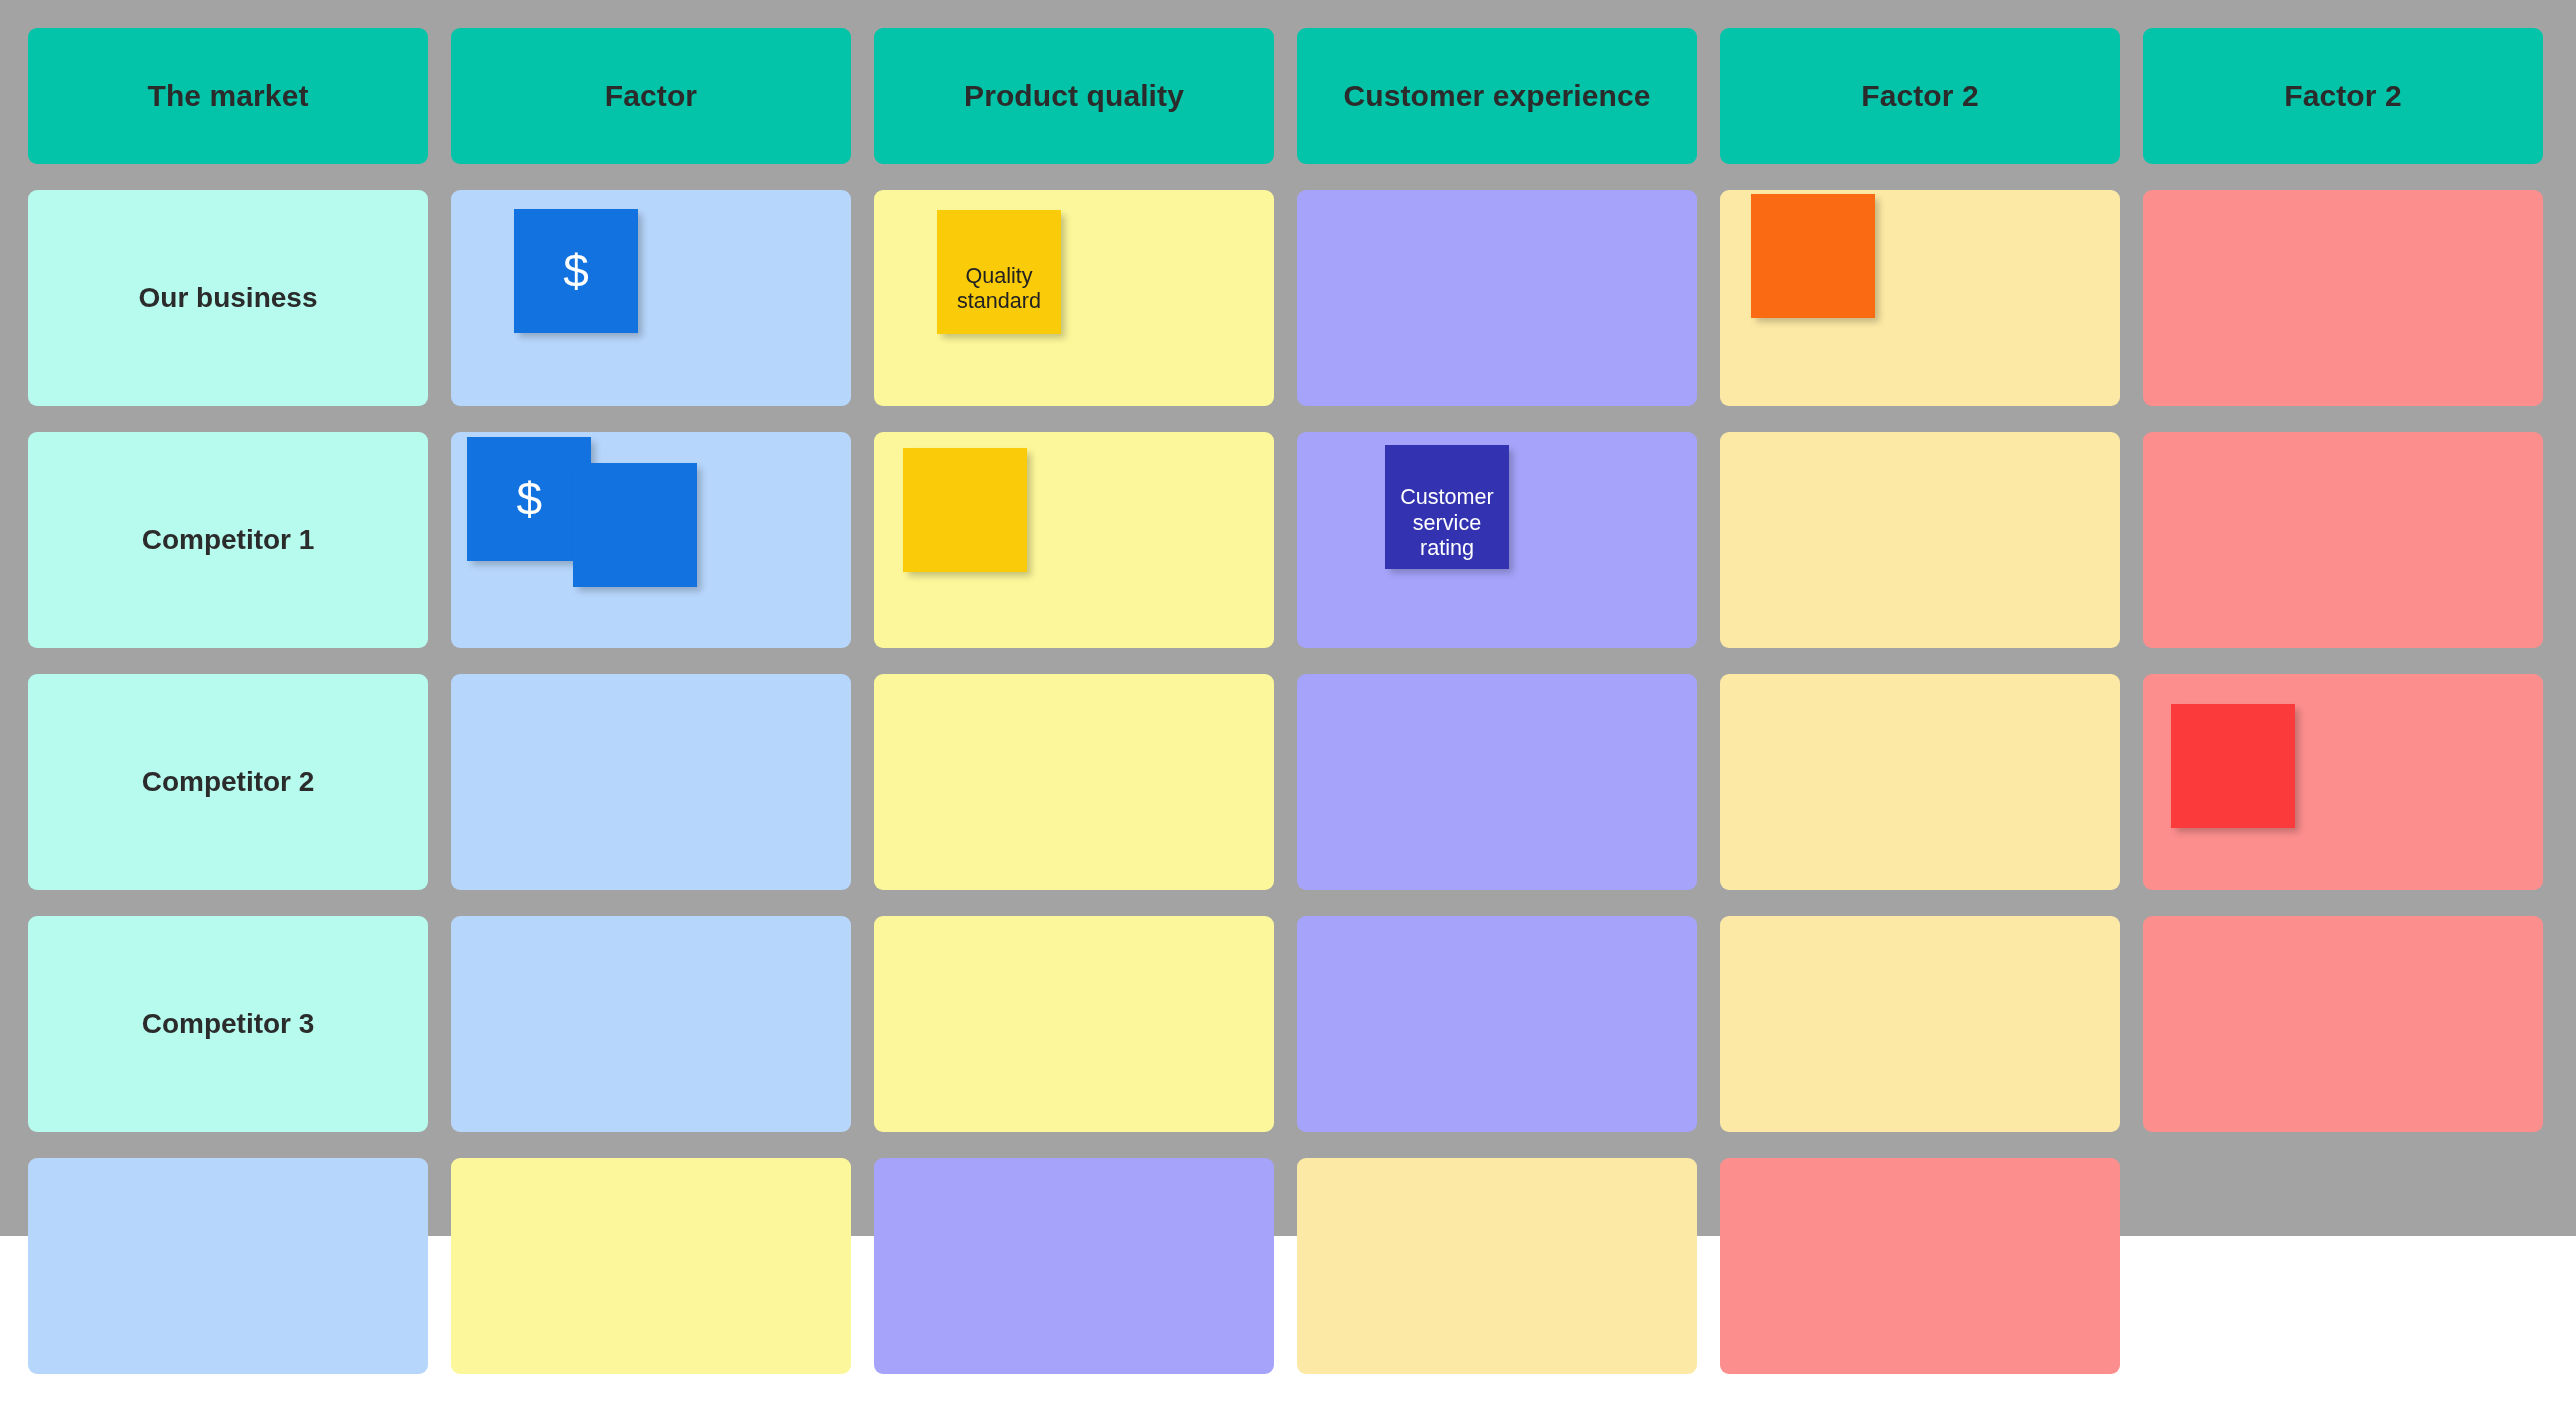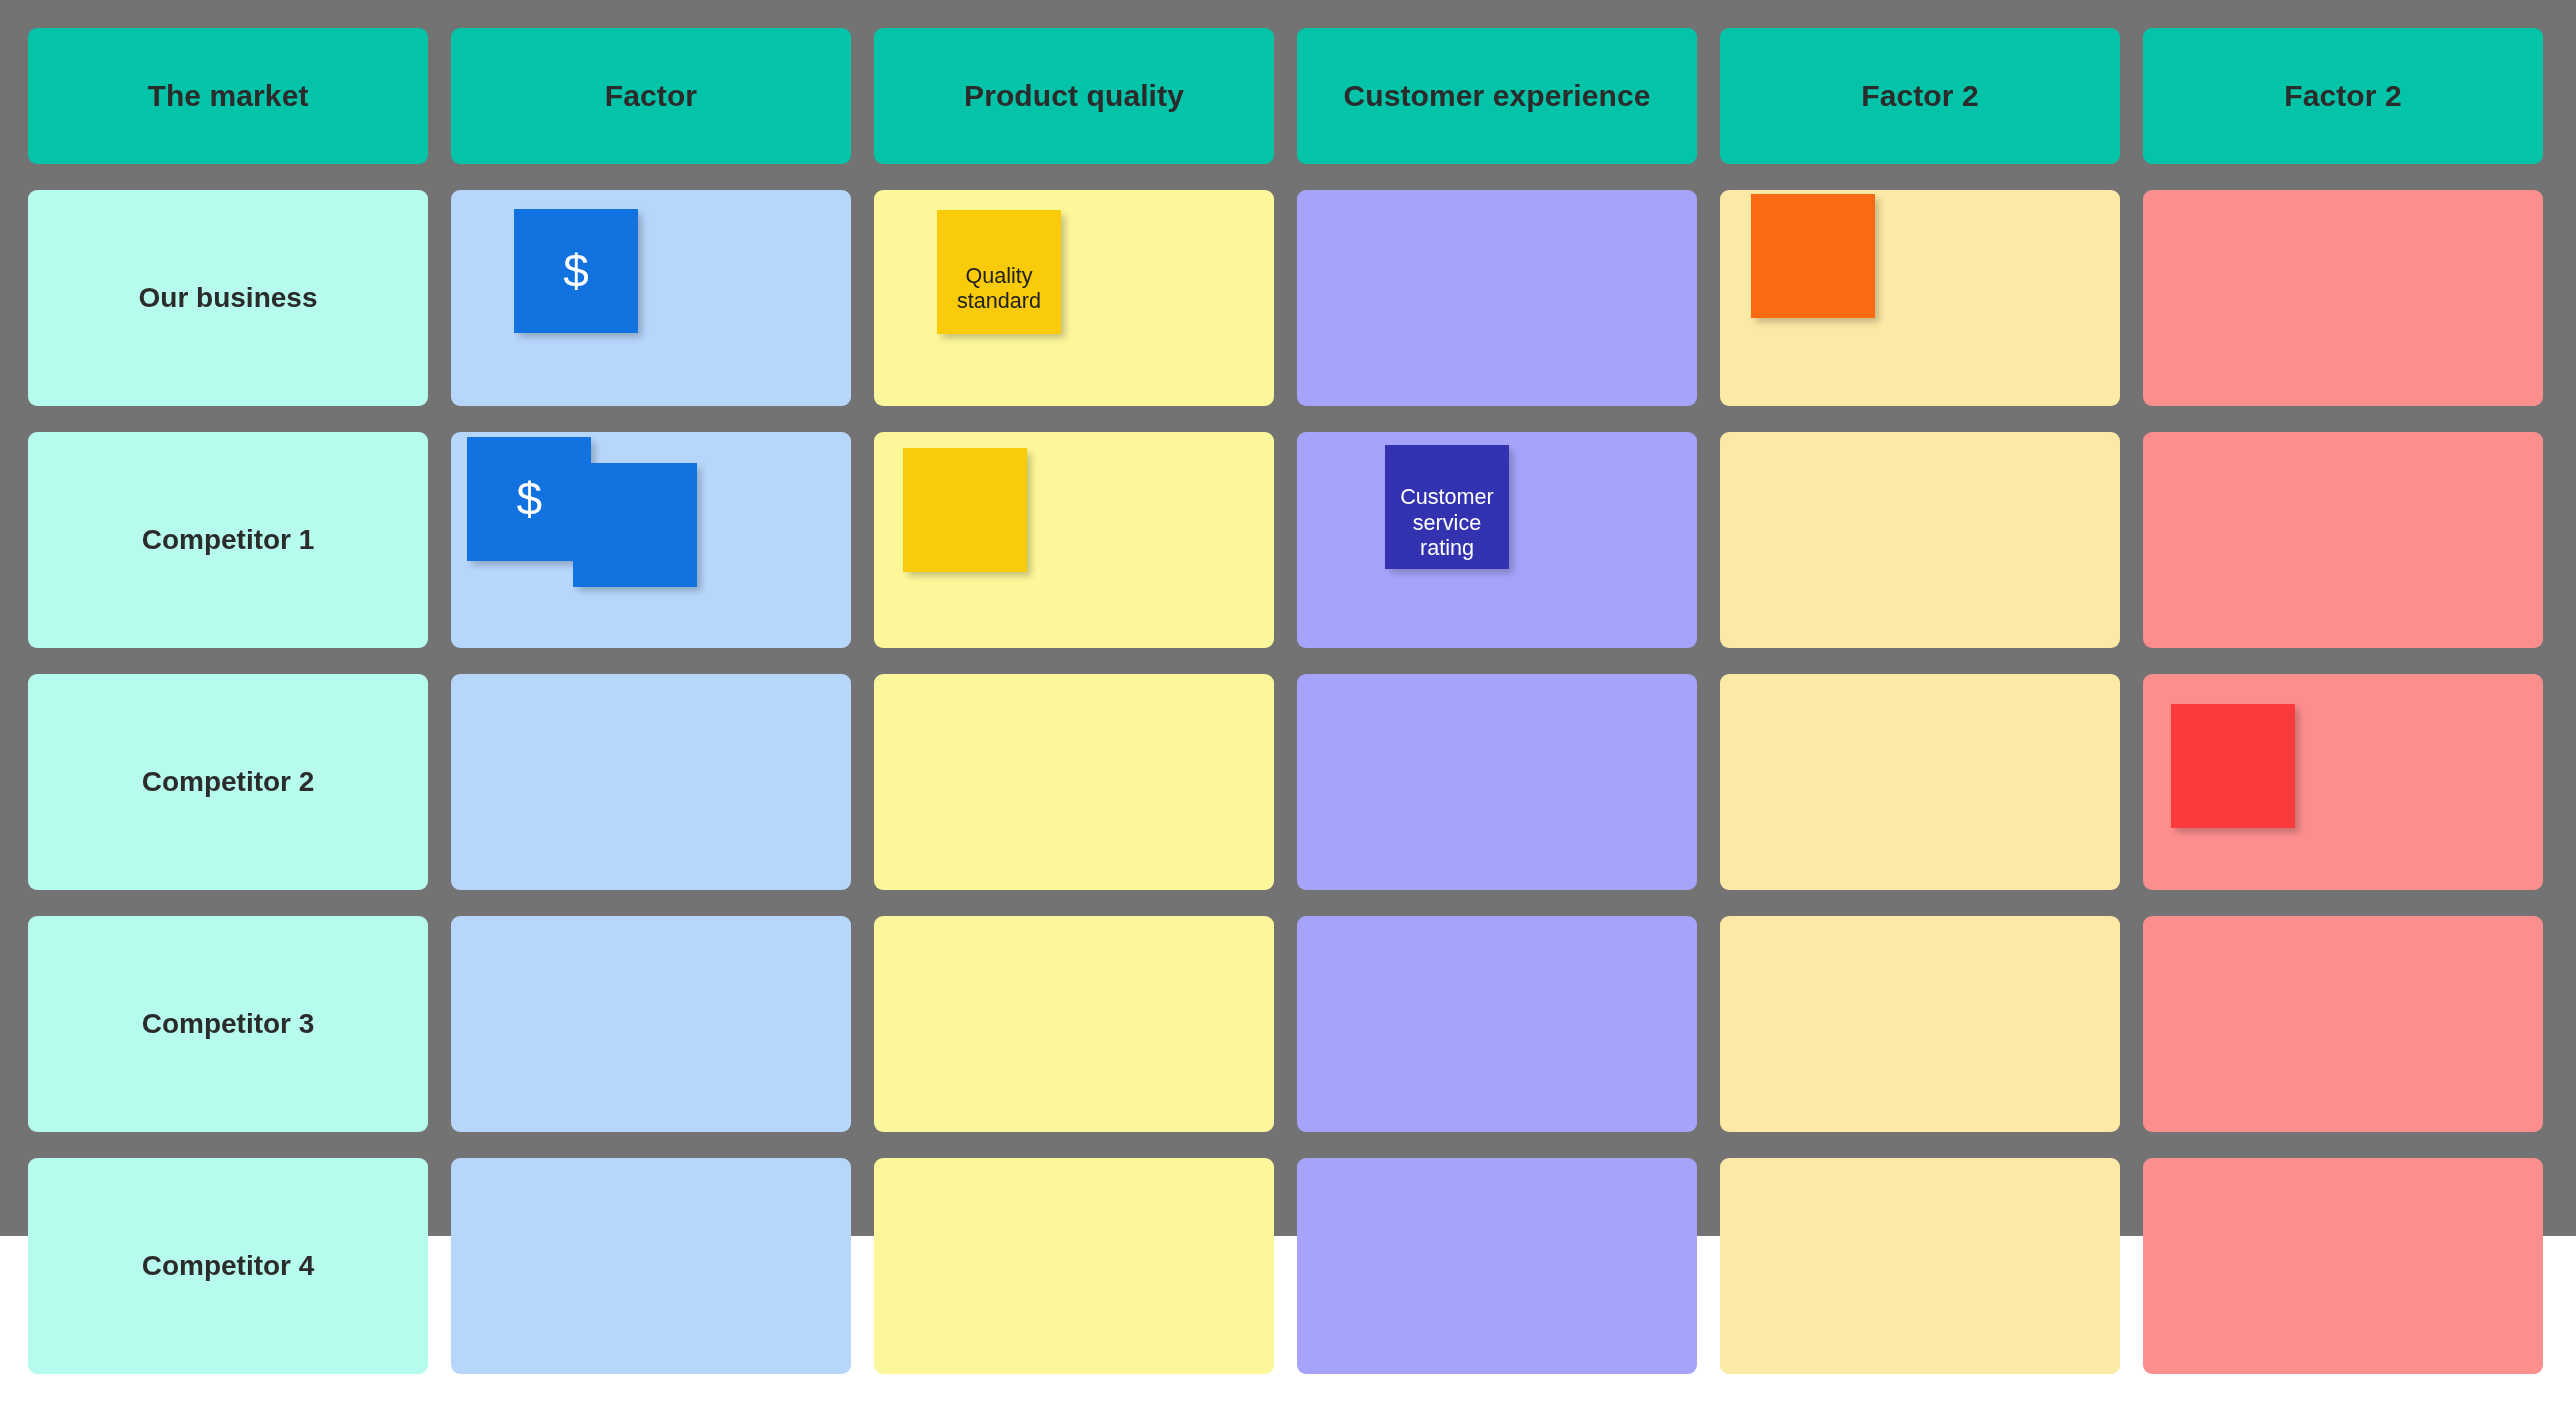--- a/index.html
+++ b/index.html
@@ -11,21 +11,21 @@
     width: 2576px;
     height: 1419px;
     font-family: "Liberation Sans", sans-serif;
     overflow: hidden;
   }
 
   #board {
     position: relative;
     width: 2576px;
     height: 1236px;
-    background: #737373;
+    background: #a3a3a3;
   }
 
   .grid {
     position: absolute;
     left: 28px;
     top: 28px;
     width: 2520px;
     display: grid;
     grid-template-columns: repeat(6, 400px);
     grid-auto-rows: auto;
@@ -191,23 +191,20 @@
         <div class="note n-red" style="left: 28px; top: 30px; background: rgb(251, 59, 59);"></div>
       </div>
       <div class="rowlabel">
         <div class="rowlabel-text">Competitor 3</div>
       </div>
       <div class="cell c-price"></div>
       <div class="cell c-quality"></div>
       <div class="cell c-custexp"></div>
       <div class="cell c-f4"></div>
       <div class="cell c-f5"></div>
-      <div class="rowlabel">
-        <div class="rowlabel-text">Competitor 4</div>
-      </div>
       <div class="cell c-price"></div>
       <div class="cell c-quality"></div>
       <div class="cell c-custexp"></div>
       <div class="cell c-f4"></div>
       <div class="cell c-f5"></div>
     </div>
 </div>
 
 
 </body></html>

